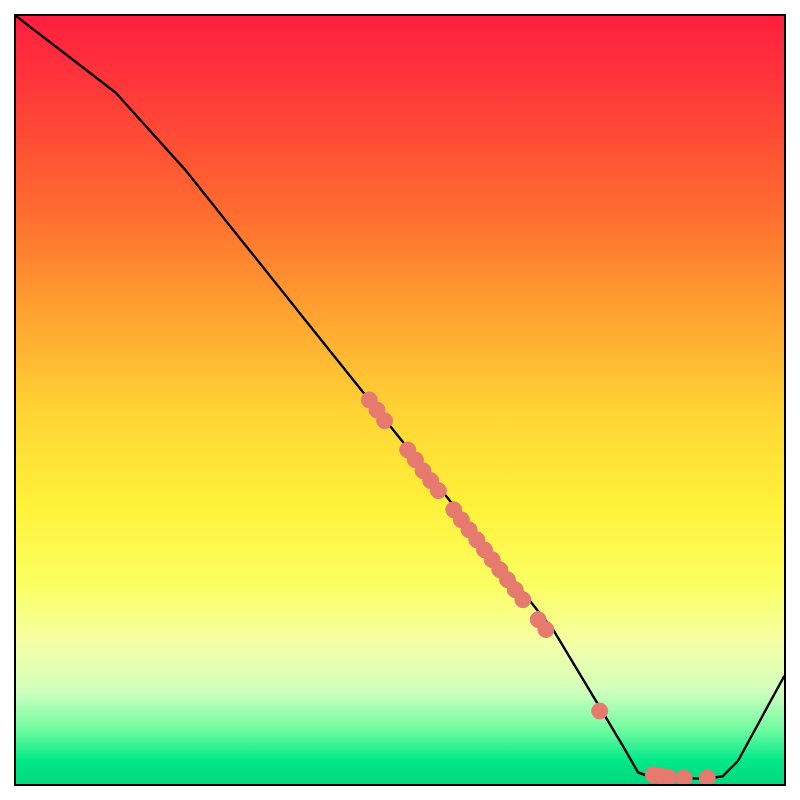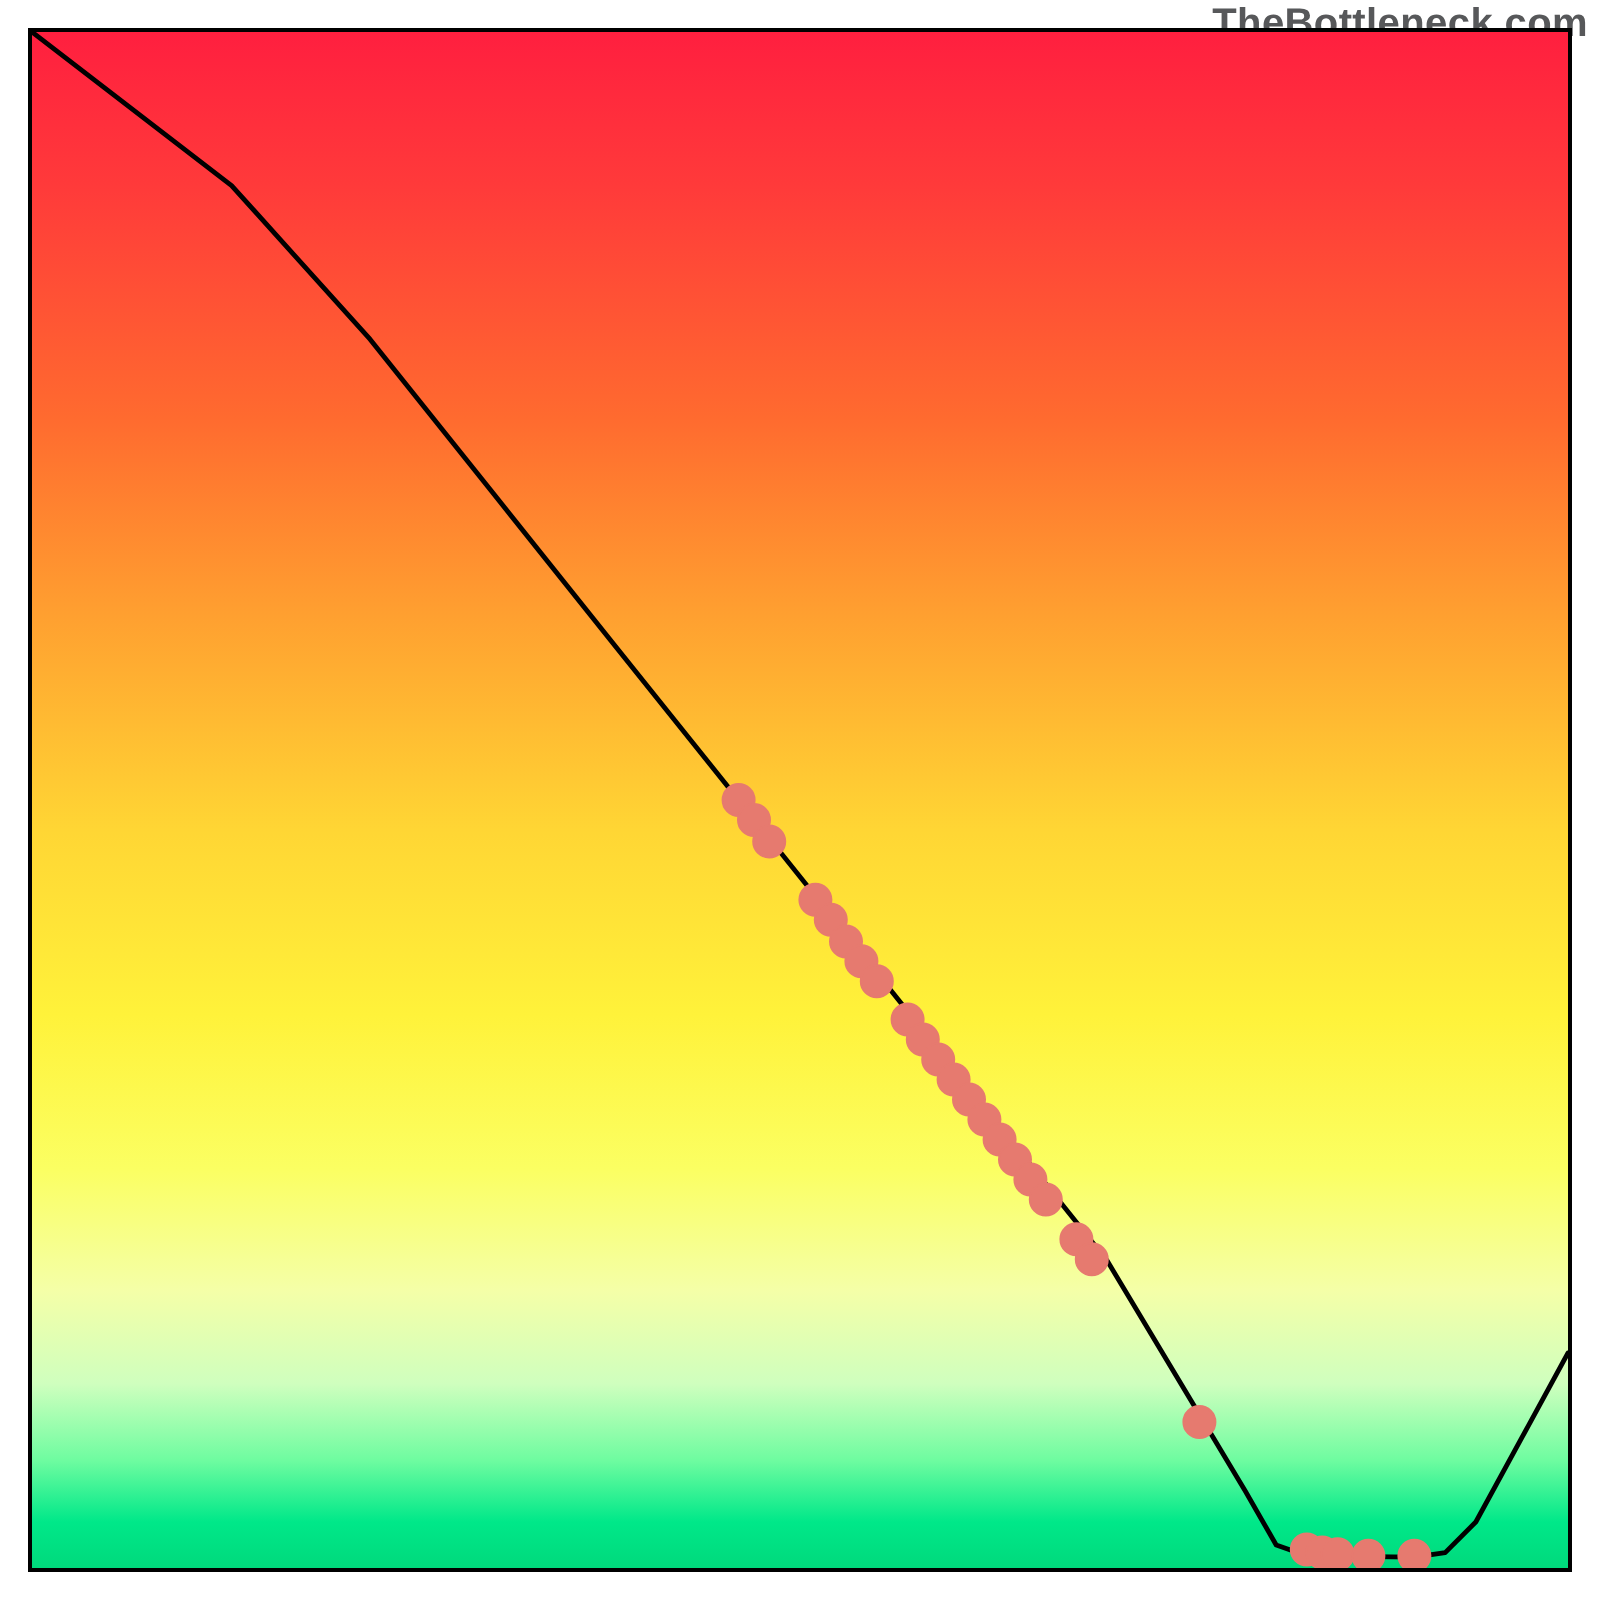--- a/index.html
+++ b/index.html
@@ -71,21 +71,20 @@
     font-weight: 600;
     color: #57585a;
     letter-spacing: 0.2px;
     user-select: none;
   }
 </style>
 </head>
 <body>
 
 <div id="stage">
-  <div id="watermark">TheBottleneck.com</div>
 
   <div id="plot-wrap">
     <div id="bg-gradient"></div>
     <svg id="curve-svg" viewBox="0 0 768 768" preserveAspectRatio="none">
       <path id="curve-path" class="curve-path" d="M0.0 0.0 L99.8 76.8 L169.0 153.6 L230.4 230.4 L291.8 307.2 L353.3 384.0 L414.7 460.8 L476.2 537.6 L537.6 614.4 L583.7 691.2 L606.7 729.6 L622.1 756.5 L637.4 761.9 L691.2 762.6 L706.6 760.3 L721.9 745.0 L768.0 660.5 "></path>
       <g id="dots-group">
           <circle cx="353.3" cy="384.0" r="8" class="dot"></circle>
           <circle cx="361.0" cy="394.0" r="8" class="dot"></circle>
           <circle cx="368.6" cy="404.7" r="8" class="dot"></circle>
           <circle cx="391.7" cy="433.9" r="8" class="dot"></circle>

